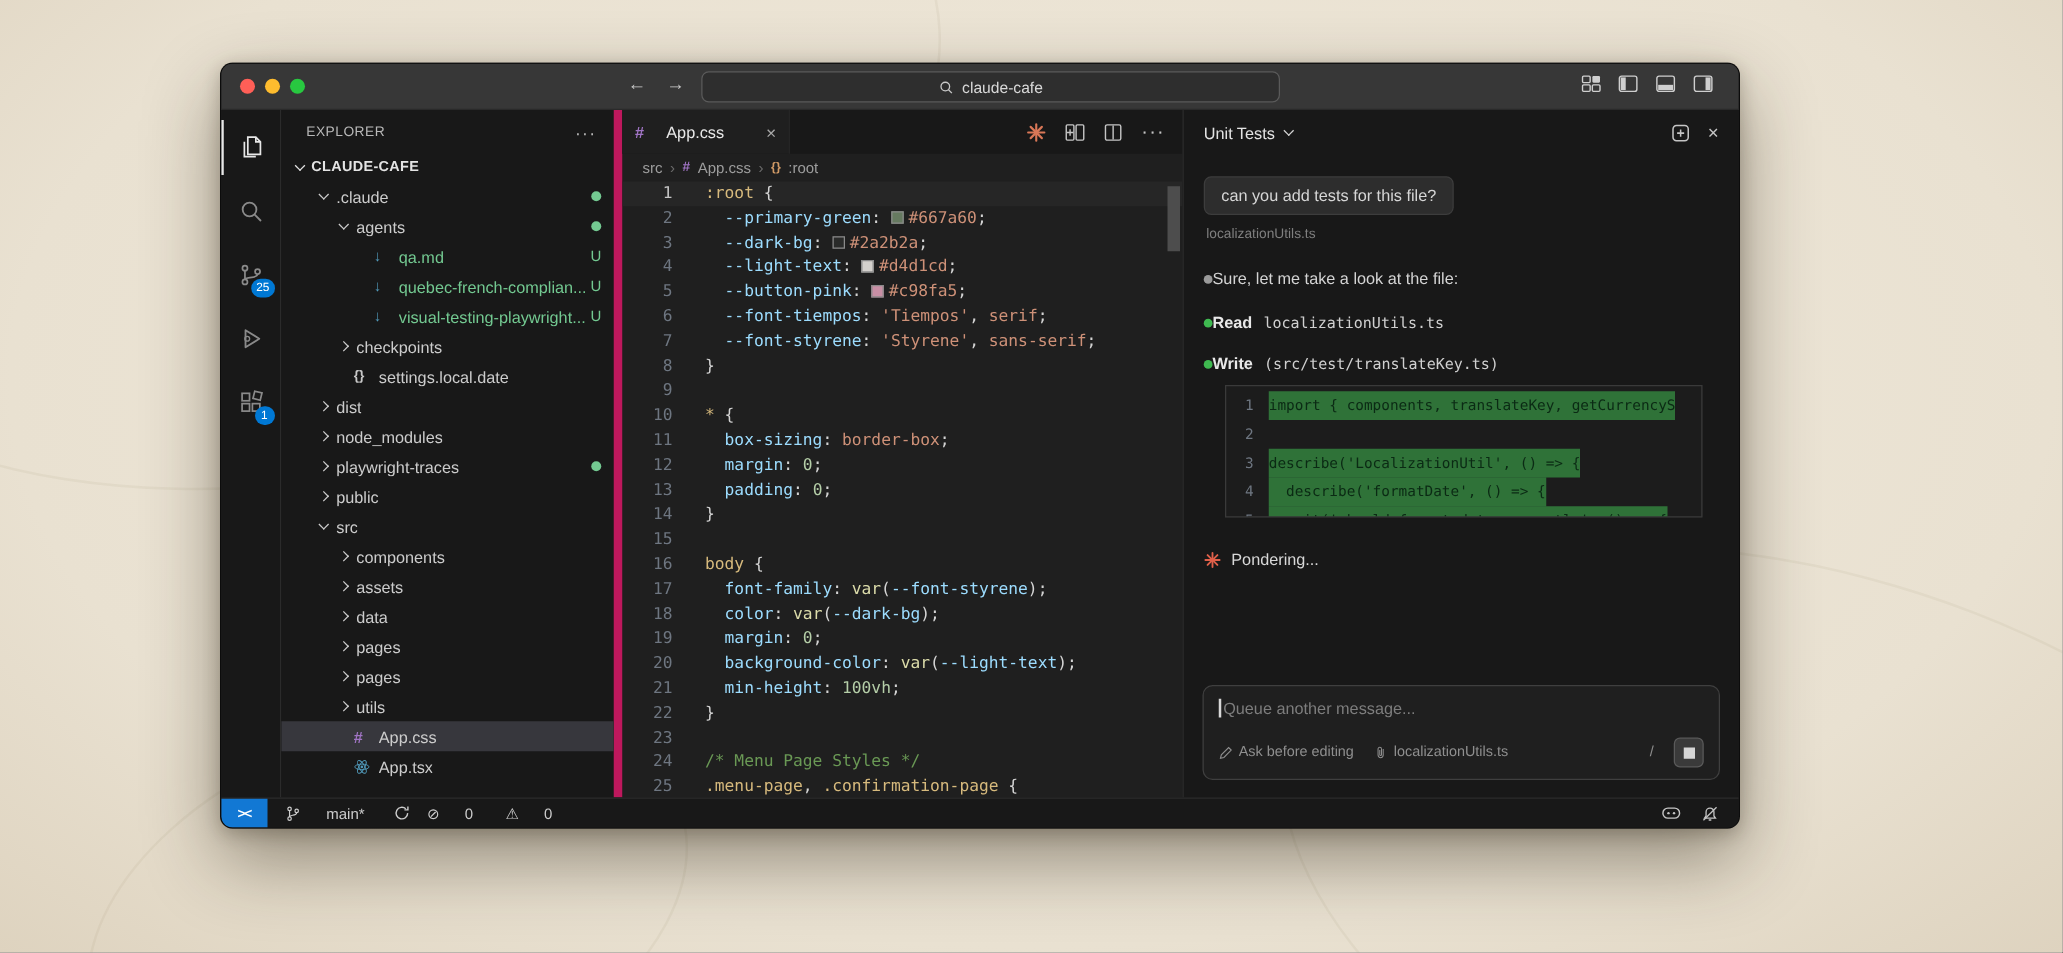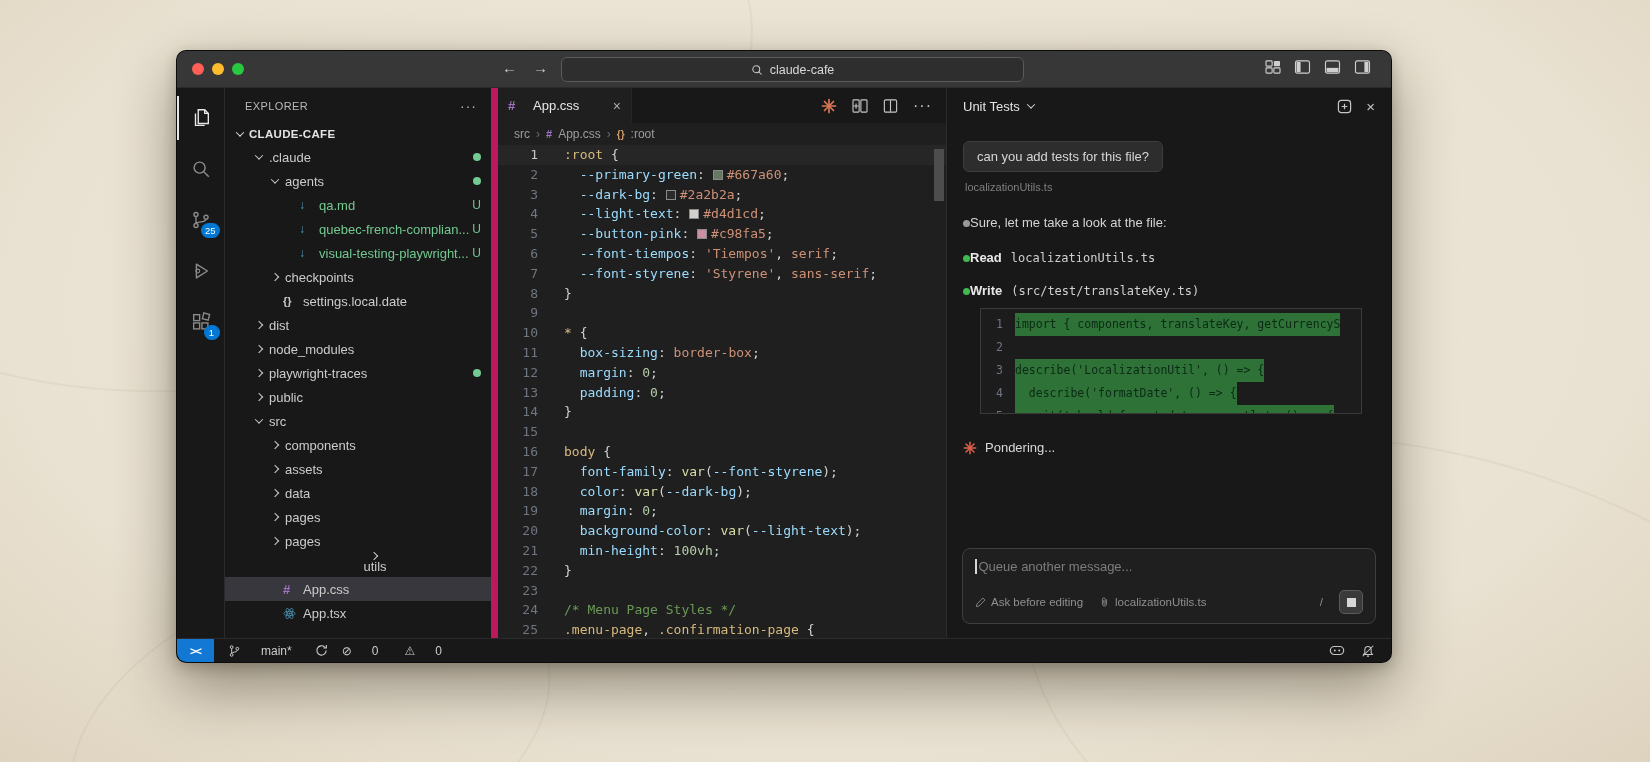--- a/index.html
+++ b/index.html
@@ -343,21 +343,21 @@
             <span class="tlabel">pages</span>
             <span class="tspacer"></span>
           </div>
           <div class="tree-row" style="padding-left: 42px;">
             <span class="twist">
               <span class="cv right"></span>
             </span>
             <span class="tlabel">pages</span>
             <span class="tspacer"></span>
           </div>
-          <div class="tree-row" style="padding-left: 42px; flex-direction: column;">
+          <div class="tree-row" style="padding-left: 42px;">
             <span class="twist">
               <span class="cv right"></span>
             </span>
             <span class="tlabel">utils</span>
             <span class="tspacer"></span>
           </div>
           <div class="tree-row selected" style="padding-left: 42px;">
             <span class="twist"></span>
             <span class="ficon hash">#</span>
             <span class="tlabel">App.css</span>

